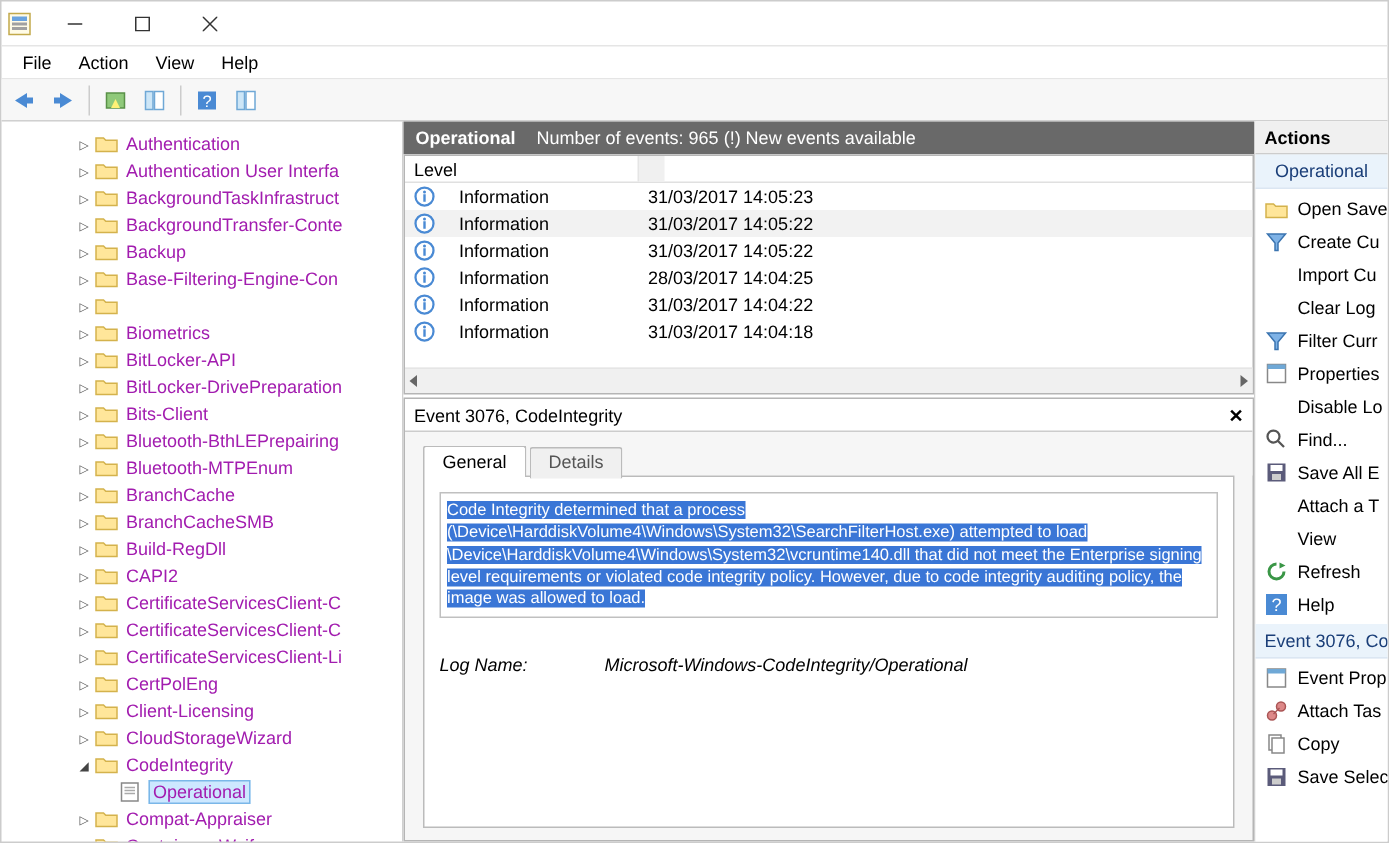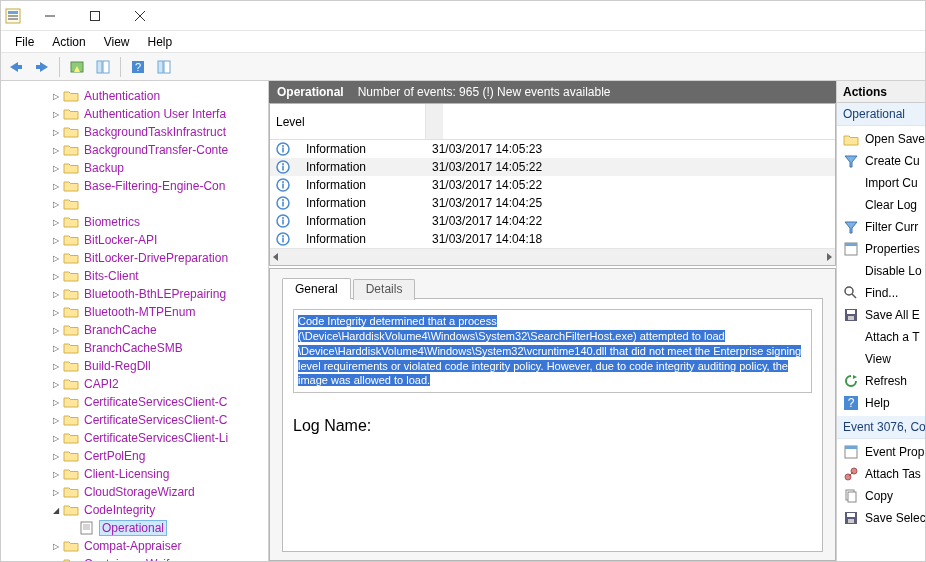--- a/index.html
+++ b/index.html
@@ -21,40 +21,40 @@
   .tree-item .twisty { width: 14px; color: #555; font-size: 8px; text-align: center; }
   .tree-item .twisty.down { color:#444; }
   .tree-item .folder { width: 16px; height: 14px; margin-right: 4px; display:inline-flex; align-items:center; }
   .tree-item .label { color: #a21caf; }
   .tree-item.selected .label-box { background: #cde8ff; border:1px solid #7ab7e8; padding:0 2px; }
   .tree-item .label-box { display:inline-flex; align-items:center; padding:0 1px; }
   .center { flex: 1; display: flex; flex-direction: column; border-right: 1px solid #d0d0d0; min-width:0; background:#fff; }
   .center-header { height: 22px; background: #696969; color: #fff; display: flex; align-items: center; padding: 0 8px; font-size: 12px; }
   .center-header .hname { font-weight: bold; margin-right: 14px; }
   .events { flex: 0 0 160px; border: 1px solid #b5b5b5; margin: 0; display: flex; flex-direction: column; background:#fff; }
-  .events-head { display: flex; border-bottom: 1px solid #e0e0e0; height: 36px; align-items: center; }
+  .events-head { display: flex; border-bottom: 1px solid #e0e0e0; height: 18px; align-items: center; }
   .events-head .col { padding: 0 6px; border-right: 1px solid #e5e5e5; height:100%; display:flex; align-items:center; }
   .events-body { overflow-y: scroll; flex:1; }
   .ev-row { display: flex; align-items: center; height: 18px; }
   .ev-row .cell { padding: 0 6px; display:flex; align-items:center; gap:16px; }
   .ev-row.sel { background: #f2f2f2; }
   .scrollbar-bottom { height:17px; border-top:1px solid #e5e5e5; display:flex; align-items:center; justify-content:space-between; padding:0 2px; background:#f0f0f0;}
   .detail { flex: 1; border: 1px solid #b5b5b5; margin-top: 2px; display:flex; flex-direction:column; background:#f6f6f6; }
   .detail-head { height: 22px; display:flex; align-items:center; justify-content:space-between; padding:0 6px; border-bottom:1px solid #ccc; background:#fff; }
   .detail-head .etitle { font-size:12px; }
   .detail-head .close { font-family: Arial; font-weight:bold; cursor:default; }
   .tabs { display:flex; padding:8px 0 0 12px; background:#f6f6f6; }
   .tab { padding:3px 12px; border:1px solid #bbb; background:#fff; border-bottom:none; border-radius:2px 2px 0 0; margin-right:2px; position:relative; top:1px; font-size:12px;}
   .tab.inactive { background:#f0f0f0; color:#555; top:2px; padding:2px 12px;}
   .detail-body { margin:0 12px 8px 12px; border:1px solid #bbb; background:#fff; padding:10px; flex:1; display:flex; flex-direction:column; }
   .message-box { border:1px solid #c0c0c0; padding:4px; font-size:11px; line-height:1.35; margin-bottom:24px;}
   .message-box span { background:#3a76d6; color:#fff; }
-  .log-row { display:flex; font-size:16px; }
+  .log-row { display:flex; font-size:12px;font-style:italic; }
   .log-row .lab { width:110px; }
-  .actions { width: 88px; display:flex; flex-direction:column; background:#fff; }
+  .actions { width: 88px; display:flex; flex-direction:column; background:#fff;text-align:center; }
   .actions-title { height:22px; border-bottom:1px solid #ccc; display:flex; align-items:center; padding:0 6px; font-weight:bold; background:#f0f0f0;}
   .actions-subtitle { background:#eaf3fb; color:#1a3e78; padding:4px 6px; border-bottom:1px solid #dbe6f2; font-size:12px; white-space:nowrap; overflow:hidden;}
   .actions-list { display:flex; flex-direction:column; padding:2px 0;}
   .action-item { display:flex; align-items:center; gap:6px; padding:3px 6px; white-space:nowrap; overflow:hidden; }
   .action-item .aicon { width:16px; height:16px; display:flex; align-items:center; justify-content:center; flex-shrink:0;}
   svg { display:block; }
 </style>
 </head>
 <body>
 
@@ -494,21 +494,21 @@
               <div class="cell" style="width:156px">
                 <span>
                   <svg width="14" height="14">
                     <circle cx="7" cy="7" r="6" fill="#fff" stroke="#4a8ad4" stroke-width="1.5"></circle>
                     <circle cx="7" cy="4" r="1" fill="#4a8ad4"></circle>
                     <rect x="6.2" y="5.5" width="1.6" height="5" fill="#4a8ad4"></rect>
                   </svg>
                 </span>
                 <span>Information</span>
               </div>
-              <div class="cell" style="flex:1">31/03/2017 14:04:25</div>
+              <div class="cell" style="flex:1">28/03/2017 14:04:25</div>
             </div>
             <div class="ev-row">
               <div class="cell" style="width:156px">
                 <span>
                   <svg width="14" height="14">
                     <circle cx="7" cy="7" r="6" fill="#fff" stroke="#4a8ad4" stroke-width="1.5"></circle>
                     <circle cx="7" cy="4" r="1" fill="#4a8ad4"></circle>
                     <rect x="6.2" y="5.5" width="1.6" height="5" fill="#4a8ad4"></rect>
                   </svg>
                 </span>
@@ -538,28 +538,33 @@
             </span>
           <span>
               <svg width="8" height="8">
                 <polygon points="2,0 2,8 7,4" fill="#666"></polygon>
               </svg>
             </span>
         </div>
       </div>
 
       <div class="detail">
+        <div class="detail-head">
+          <span class="etitle">Event 3076, CodeIntegrity</span>
+          <span class="close">✕</span>
+        </div>
         <div class="tabs">
           <div class="tab">General</div>
           <div class="tab inactive">Details</div>
         </div>
         <div class="detail-body">
           <div class="message-box"><span>Code Integrity determined that a process (\Device\HarddiskVolume4\Windows\System32\SearchFilterHost.exe) attempted to load \Device\HarddiskVolume4\Windows\System32\vcruntime140.dll that did not meet the Enterprise signing level requirements or violated code integrity policy. However, due to code integrity auditing policy, the image was allowed to load.</span></div>
           <div class="log-row">
             <span class="lab">Log Name:</span>
+            <span>Microsoft-Windows-CodeIntegrity/Operational</span>
           </div>
         </div>
       </div>
     </div>
 
     <div class="actions">
       <div class="actions-title">Actions</div>
       <div class="actions-subtitle">Operational</div>
       <div class="actions-list" id="actions-g1">
           <div class="action-item">

